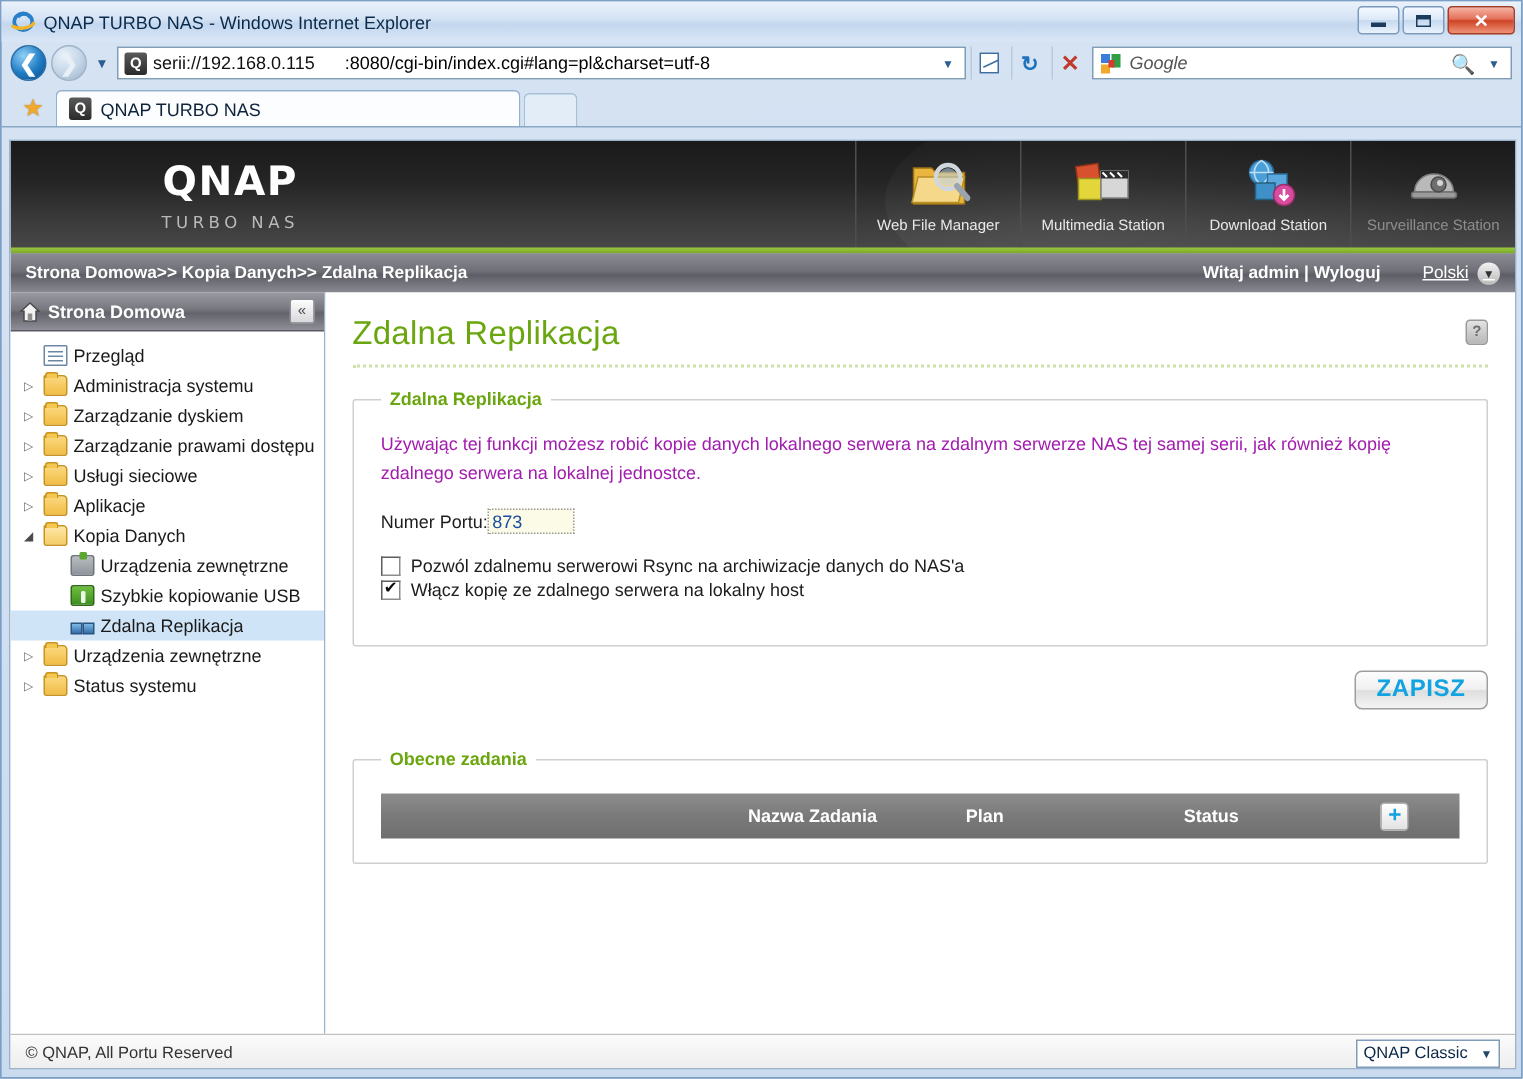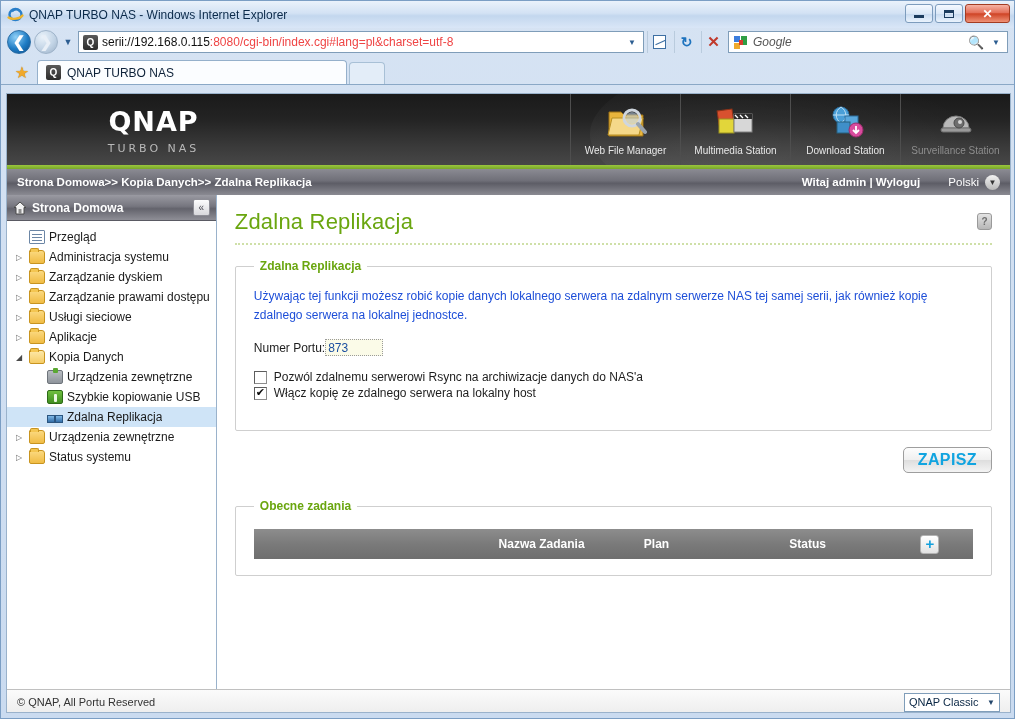--- a/index.html
+++ b/index.html
@@ -54,21 +54,21 @@
   .addr-box {
     flex: 1 1 auto; height: 22px; background: #fff; border: 1px solid #7f9db9;
     display: flex; align-items: center; padding: 0 4px; gap: 4px; min-width: 0;
   }
   .addr-favicon {
     width: 15px; height: 15px; flex: 0 0 auto; border-radius: 2px;
     background: linear-gradient(180deg,#5a5a5a,#2b2b2b);
     color: #fff; font-size: 10px; font-weight: bold; text-align: center; line-height: 15px;
   }
   .addr-url { font-size: 12px; color: #101010; white-space: nowrap; overflow: hidden; flex: 1 1 auto; }
-  .addr-url .dim { color: #ef4444; }
+  .addr-url .dim { color: #000000; margin-left: 20px; }
   .addr-caret { font-size: 8px; color: #2c5d91; padding: 0 3px; }
   .addr-btn {
     width: 24px; height: 22px; display: flex; align-items: center; justify-content: center;
     border-left: 1px solid #b9cbdd; flex: 0 0 auto;
   }
   .icon-compat { width: 13px; height: 14px; border: 1px solid #3d6fa3; position: relative; background: #fff; }
   .icon-compat:after { content:""; position:absolute; left:1px; top:6px; width:11px; height:1px; background:#3d6fa3; transform: rotate(-25deg); }
   .icon-refresh { color: #1e73be; font-size: 14px; font-weight: bold; }
   .icon-stop { color: #c0392b; font-size: 15px; font-weight: bold; }
   .search-box {
@@ -141,21 +141,21 @@
   .station.disabled .station-label { color: #8d8d8d; }
   .station-icon { width: 42px; height: 40px; position: relative; }
 
   
   .crumbbar {
     height: 26px; background: linear-gradient(180deg,#8b8b93 0%, #6f6f78 45%, #5d5d66 55%, #8a8a92 100%);
     display: flex; align-items: center; padding: 0 10px; color: #fff; position: relative;
   }
   .crumb-left { font-size: 11.5px; font-weight: bold; flex: 1 1 auto; }
   .crumb-user { font-size: 11.5px; font-weight: bold; margin-right: 28px; }
-  .crumb-lang { font-size: 11.5px; display: flex; align-items: center; gap: 6px; }
+  .crumb-lang { font-size: 11.5px; display: flex; align-items: center; gap: 6px; text-decoration: underline; }
   .lang-arrow {
     width: 15px; height: 15px; border-radius: 50%;
     background: linear-gradient(180deg,#f2f2f2,#b9b9b9);
     color: #333; font-size: 8px; display: flex; align-items: center; justify-content: center;
   }
 
   
   .body-split { display: flex; height: 494px; }
 
   .sidebar { width: 257px; border-right: 1px solid #9ab2cb; background: #fff; display: flex; flex-direction: column; }
@@ -224,21 +224,21 @@
   .dotted-sep {
     height: 1px; margin: 8px 0 14px 0;
     border-top: 2px dotted #cfe0a8;
   }
   fieldset.panel {
     border: 1px solid #cfcfcf; border-radius: 2px; padding: 10px 18px 16px 18px; margin-bottom: 16px;
   }
   fieldset.panel > legend {
     font-size: 12px; font-weight: bold; color: #6aa60f; padding: 0 6px;
   }
-  .panel-desc { font-size: 12px; color: #1d4ed8; line-height: 19px; margin: 4px 0 14px 0; }
+  .panel-desc { font-size: 12px; color: #a21caf; line-height: 19px; margin: 4px 0 14px 0; }
   .form-row { display: flex; align-items: center; margin-bottom: 14px; }
   .form-label { font-size: 12px; color: #1d1d1d; }
   .port-input {
     width: 58px; height: 17px; background: #fbfbe8; border: 1px dotted #9a9a9a;
     font-family: "Liberation Sans", sans-serif; font-size: 12px; color: #1b4fa0;
     padding: 0 2px;
   }
   .cb-row { display: flex; align-items: center; gap: 7px; margin-bottom: 14px; }
   .cb {
     width: 13px; height: 13px; background: #fff; flex: 0 0 auto;

